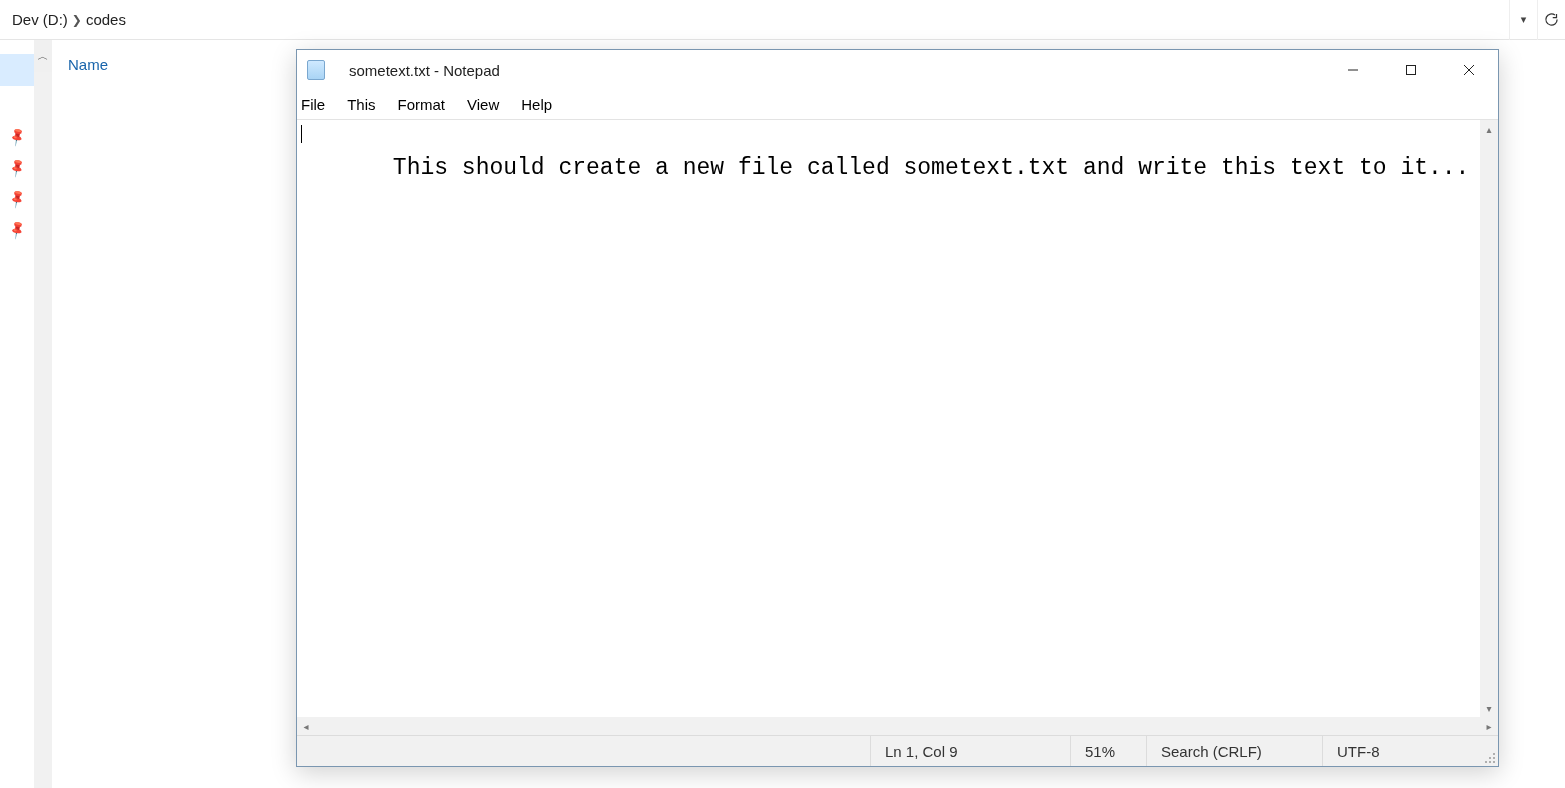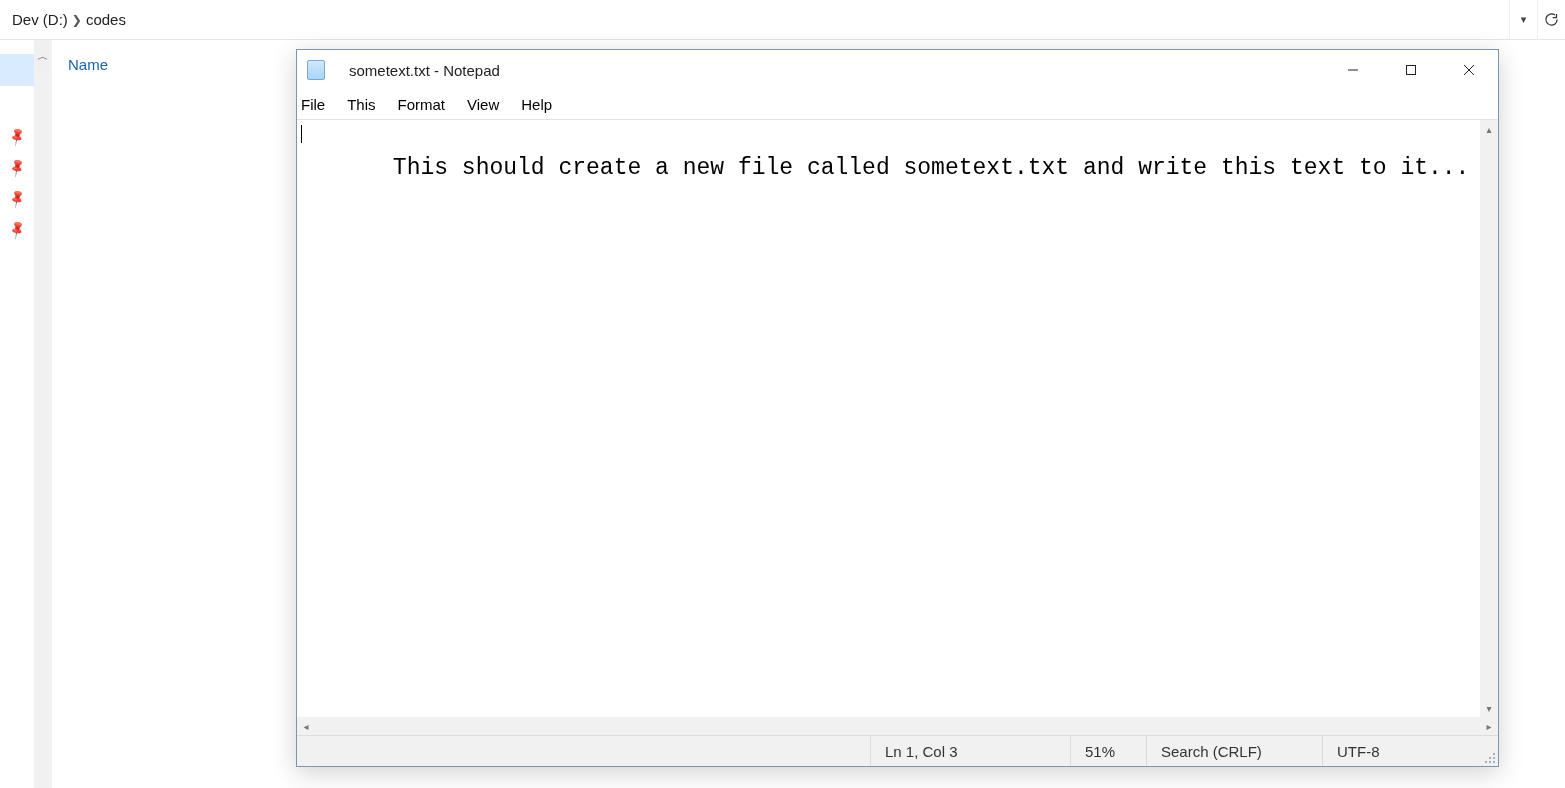--- a/index.html
+++ b/index.html
@@ -269,21 +269,21 @@
       <div class="arr">▾</div>
     </div>
   </div>
   <div class="hscroll">
     <div class="arr">◂</div>
     <div class="arr">▸</div>
   </div>
 
   <div class="statusbar">
     <div class="flex"></div>
-    <div class="cell" style="width:200px">Ln 1, Col 3</div>
+    <div class="cell" style="width:200px">Ln 1, Col 9</div>
     <div class="cell" style="width:76px">51%</div>
     <div class="cell" style="width:176px">Search (CRLF)</div>
     <div class="cell" style="width:158px">UTF-8</div>
     <div class="status-grip">
       <svg width="12" height="12">
         <circle cx="10" cy="10" r="1" fill="#999"></circle>
           <circle cx="6" cy="10" r="1" fill="#999"></circle>
           <circle cx="2" cy="10" r="1" fill="#999"></circle>
         <circle cx="10" cy="6" r="1" fill="#999"></circle>
           <circle cx="6" cy="6" r="1" fill="#999"></circle>

